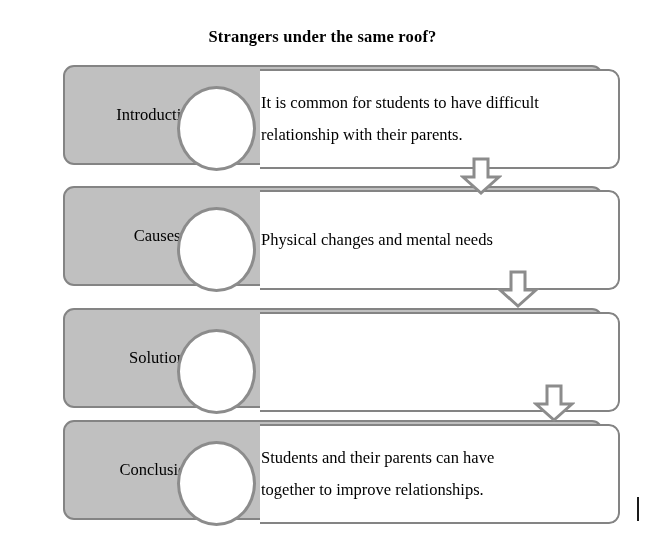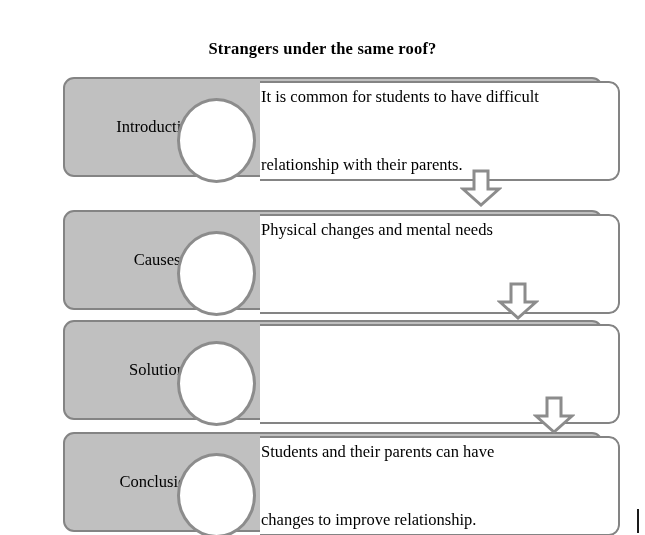--- a/index.html
+++ b/index.html
@@ -12,21 +12,21 @@
     height: 535px;
     position: relative;
     overflow: hidden;
     font-family: "Liberation Serif", "DejaVu Serif", serif;
     color: #000000;
   }
 
   #diagram {
     position: absolute;
     left: 0;
-    top: 12px;
+    top: 0;
     width: 645px;
     height: 468px;
   }
 
   .title {
     position: absolute;
     left: 0;
     top: 27px;
     width: 645px;
     text-align: center;
@@ -108,21 +108,21 @@
   }
 
   .stage-text {
     position: absolute;
     left: 198px;
     top: 4px;
     width: 350px;
     height: 100px;
     display: flex;
     flex-direction: column;
-    justify-content: space-between;
+    justify-content: center;
     z-index: 6;
     font-size: 16.5px;
     line-height: 1.95;
   }
   .stage-text span { display: block; white-space: nowrap; }
 
   
   .arrow {
     position: absolute;
     width: 42px;
@@ -159,21 +159,21 @@
       <span>relationship with their parents.</span>
     </div>
   </div>
 
   <div class="arrow" style="left:460px; top:157px;">
     <svg viewBox="0 0 42 38" xmlns="http://www.w3.org/2000/svg">
       <polygon points="14,2 28,2 28,20 39,20 21,36 3,20 14,20" fill="#ffffff" stroke="#8c8c8c" stroke-width="3" stroke-linejoin="miter"></polygon>
     </svg>
   </div>
 
-  <div class="stage" style="top:186px;margin-top:12px;">
+  <div class="stage" style="top:186px;">
     <div class="plate-grey"></div>
     <div class="plate-white-clip">
       <div class="plate-white-inner"></div>
     </div>
     <div class="stage-label">Causes</div>
     <div class="bubble"></div>
     <div class="stage-text">
       <span>Physical changes and mental needs</span>
     </div>
   </div>
@@ -202,19 +202,19 @@
 
   <div class="stage" style="top:420px;">
     <div class="plate-grey"></div>
     <div class="plate-white-clip">
       <div class="plate-white-inner"></div>
     </div>
     <div class="stage-label">Conclusion</div>
     <div class="bubble"></div>
     <div class="stage-text">
       <span>Students and their parents can have</span>
-      <span>changes to improve relationship.</span>
+      <span>together to improve relationships.</span>
     </div>
   </div>
 
   <div class="edge-mark"></div>
 
 </div>
 
 </body></html>

